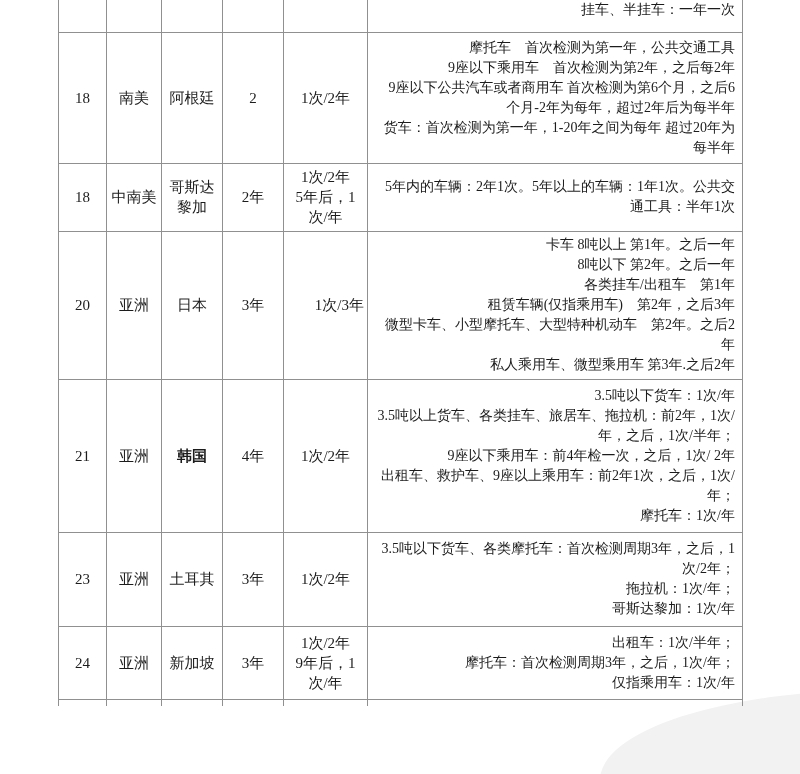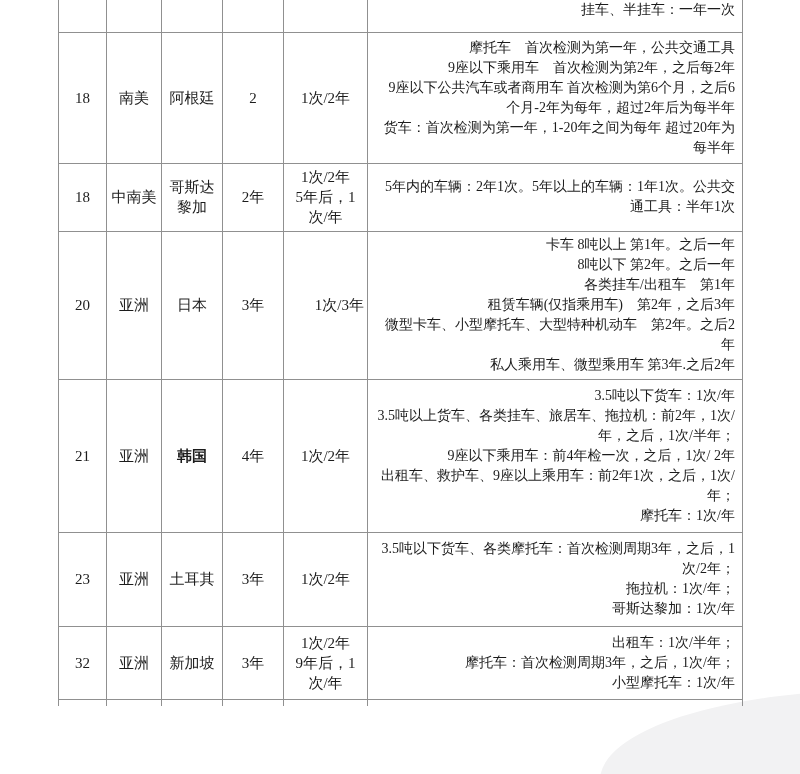--- a/index.html
+++ b/index.html
@@ -137,32 +137,32 @@
           <td style="border-color: rgb(144, 144, 144);">
             <div class="detail-line">1次/2年</div>
           </td>
           <td class="details" style="border-color: rgb(144, 144, 144); margin-left: 41px;">
             <div class="detail-line">3.5吨以下货车、各类摩托车：首次检测周期3年，之后，1次/2年；</div>
             <div class="detail-line">拖拉机：1次/年；</div>
             <div class="detail-line">哥斯达黎加：1次/年</div>
           </td>
         </tr>
         <tr style="height: 73px;">
-          <td style="border-color: rgb(144, 144, 144);">32</td>
+          <td style="border-color: rgb(144, 144, 144);">24</td>
           <td style="border-color: rgb(144, 144, 144);">亚洲</td>
           <td style="border-color: rgb(144, 144, 144); margin-top: 27px;">新加坡</td>
           <td style="border-color: rgb(144, 144, 144);">3年</td>
           <td style="border-color: rgb(144, 144, 144);">
             <div class="detail-line">1次/2年</div>
             <div class="detail-line">9年后，1次/年</div>
           </td>
           <td class="details" style="border-color: rgb(144, 144, 144);">
             <div class="detail-line">出租车：1次/半年；</div>
             <div class="detail-line">摩托车：首次检测周期3年，之后，1次/年；</div>
-            <div class="detail-line">小型摩托车：1次/年</div>
+            <div class="detail-line">仅指乘用车：1次/年</div>
           </td>
         </tr>
         <tr class="partial-bottom">
           <td style="border-color: rgb(144, 144, 144);"></td>
           <td style="border-color: rgb(144, 144, 144);"></td>
           <td style="border-color: rgb(144, 144, 144);"></td>
           <td style="border-color: rgb(144, 144, 144);"></td>
           <td style="border-color: rgb(144, 144, 144);"></td>
           <td style="border-color: rgb(144, 144, 144);"></td>
         </tr>

